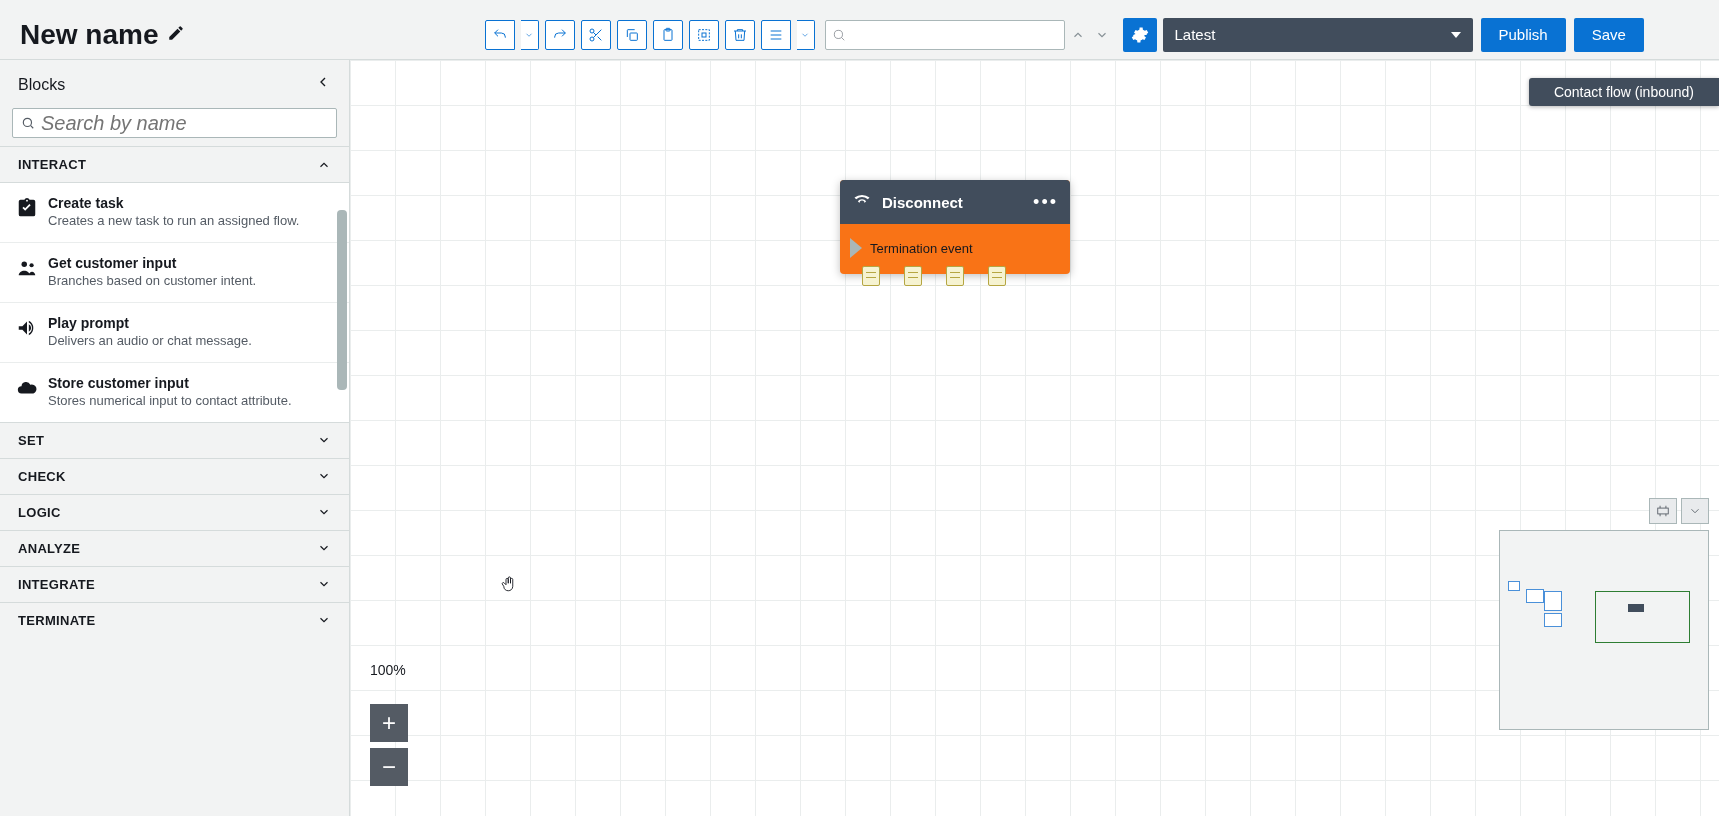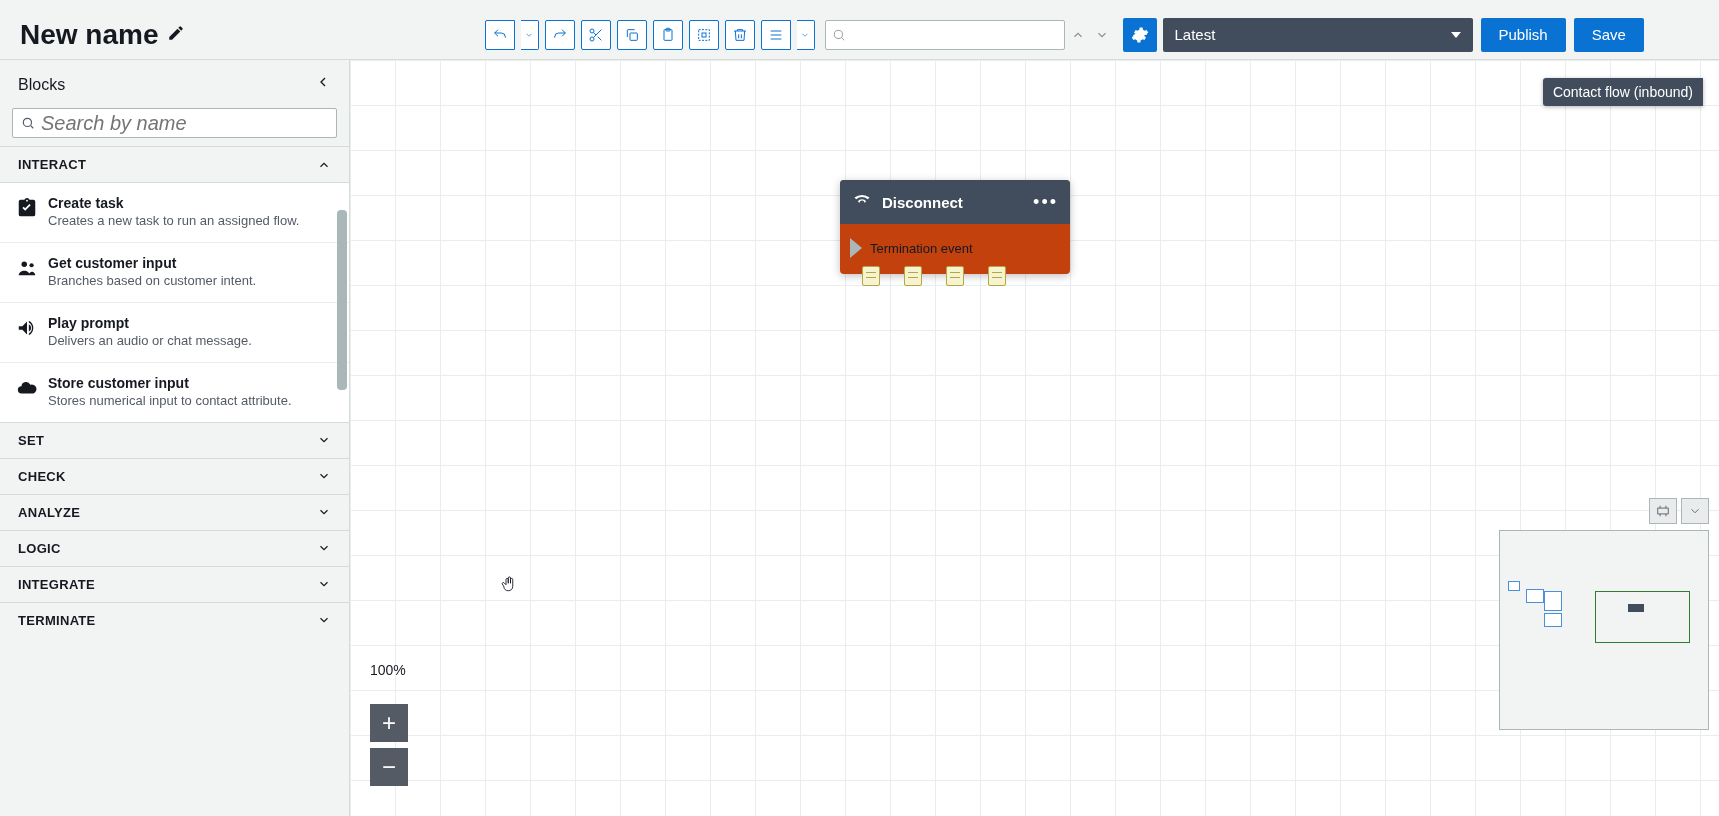--- a/index.html
+++ b/index.html
@@ -51,36 +51,36 @@
 .block-text { flex: 1; }
 .block-title { font-size: 14px; font-weight: 700; color: #16191f; margin-bottom: 2px; }
 .block-desc { font-size: 13px; color: #545b64; line-height: 1.3; }
 
 .sidebar-scroll-indicator { position: absolute; top: 150px; right: 2px; width: 10px; height: 180px; background: #aab7b8; border-radius: 4px; }
 
 
 .canvas { position: absolute; top: 60px; left: 350px; right: 0; bottom: 0; background: #fff; overflow: hidden; }
 .grid { position: absolute; inset: 0; background-image: linear-gradient(#eaeded 1px, transparent 1px), linear-gradient(90deg, #eaeded 1px, transparent 1px); background-size: 45px 45px; }
 
-.node { position: absolute; width: 230px; background: #c2410c; border-radius: 4px; box-shadow: 0 2px 8px rgba(0,0,0,0.25); }
+.node { position: absolute; width: 230px; background: #f97316; border-radius: 4px; box-shadow: 0 2px 8px rgba(0,0,0,0.25); }
 .node-header { background: #414d5c; color: #fff; padding: 10px 12px; display: flex; align-items: center; justify-content: space-between; border-radius: 4px 4px 0 0; }
 .node-header-left { display: flex; align-items: center; gap: 10px; }
 .node-header-left svg { width: 20px; height: 20px; fill: #fff; }
 .node-header-title { font-size: 15px; font-weight: 700; }
 .node-header .dots { font-size: 18px; letter-spacing: 2px; cursor: pointer; }
 .node-body { padding: 14px 12px 16px 10px; display: flex; align-items: center; gap: 8px; font-size: 13px; color: #16191f; }
 .node-body-arrow { width: 0; height: 0; border-top: 10px solid transparent; border-bottom: 10px solid transparent; border-left: 12px solid #aab7b8; }
 
 .pegs { position: absolute; bottom: -12px; left: 22px; display: flex; gap: 24px; }
 .peg { width: 18px; height: 20px; background: #f6f3d1; border: 1px solid #b5a642; border-radius: 2px; position: relative; }
 .peg::before, .peg::after { content: ""; position: absolute; left: 3px; right: 3px; height: 1px; background: #b5a642; }
 .peg::before { top: 5px; }
 .peg::after { top: 10px; }
 
-.flow-label { position: absolute; top: 18px; right: 16px; background: #414d5c; color: #fff; font-size: 14px; padding: 6px 10px; border-radius: 3px 0 0 3px; box-shadow: 0 1px 4px rgba(0,0,0,0.3); }
+.flow-label { position: absolute; top: 18px; right: 0; background: #414d5c; color: #fff; font-size: 14px; padding: 6px 25px; border-radius: 3px 0 0 3px; box-shadow: 0 1px 4px rgba(0,0,0,0.3); }
 
 .zoom-ctrl { position: absolute; left: 20px; bottom: 30px; display: flex; flex-direction: column; gap: 6px; }
 .zoom-label { font-size: 14px; color: #16191f; margin-bottom: 20px; }
 .zoom-btn { width: 38px; height: 38px; background: #545b64; color: #fff; display: flex; align-items: center; justify-content: center; cursor: pointer; font-size: 24px; font-weight: 300; }
 
 .minimap-ctrls { position: absolute; right: 10px; top: 438px; display: flex; gap: 4px; }
 .mm-btn { width: 28px; height: 26px; background: #e9ebed; border: 1px solid #aab7b8; display: flex; align-items: center; justify-content: center; cursor: pointer; }
 .mm-btn svg { width: 14px; height: 14px; stroke: #545b64; fill: none; stroke-width: 1.5; }
 
 .minimap { position: absolute; right: 10px; top: 470px; width: 210px; height: 200px; background: #f2f3f3; border: 1px solid #aab7b8; }
@@ -272,29 +272,29 @@
   <div class="category">
       <div class="category-header">
         <span>CHECK</span>
         <svg viewBox="0 0 24 24">
           <path d="M6 9l6 6 6-6"></path>
         </svg>
       </div>
     </div>
   <div class="category">
       <div class="category-header">
+        <span>LOGIC</span>
+        <svg viewBox="0 0 24 24">
+          <path d="M6 9l6 6 6-6"></path>
+        </svg>
+      </div>
+    </div>
+  <div class="category">
+      <div class="category-header">
         <span>ANALYZE</span>
-        <svg viewBox="0 0 24 24">
-          <path d="M6 9l6 6 6-6"></path>
-        </svg>
-      </div>
-    </div>
-  <div class="category">
-      <div class="category-header">
-        <span>LOGIC</span>
         <svg viewBox="0 0 24 24">
           <path d="M6 9l6 6 6-6"></path>
         </svg>
       </div>
     </div>
   <div class="category">
       <div class="category-header">
         <span>INTEGRATE</span>
         <svg viewBox="0 0 24 24">
           <path d="M6 9l6 6 6-6"></path>

